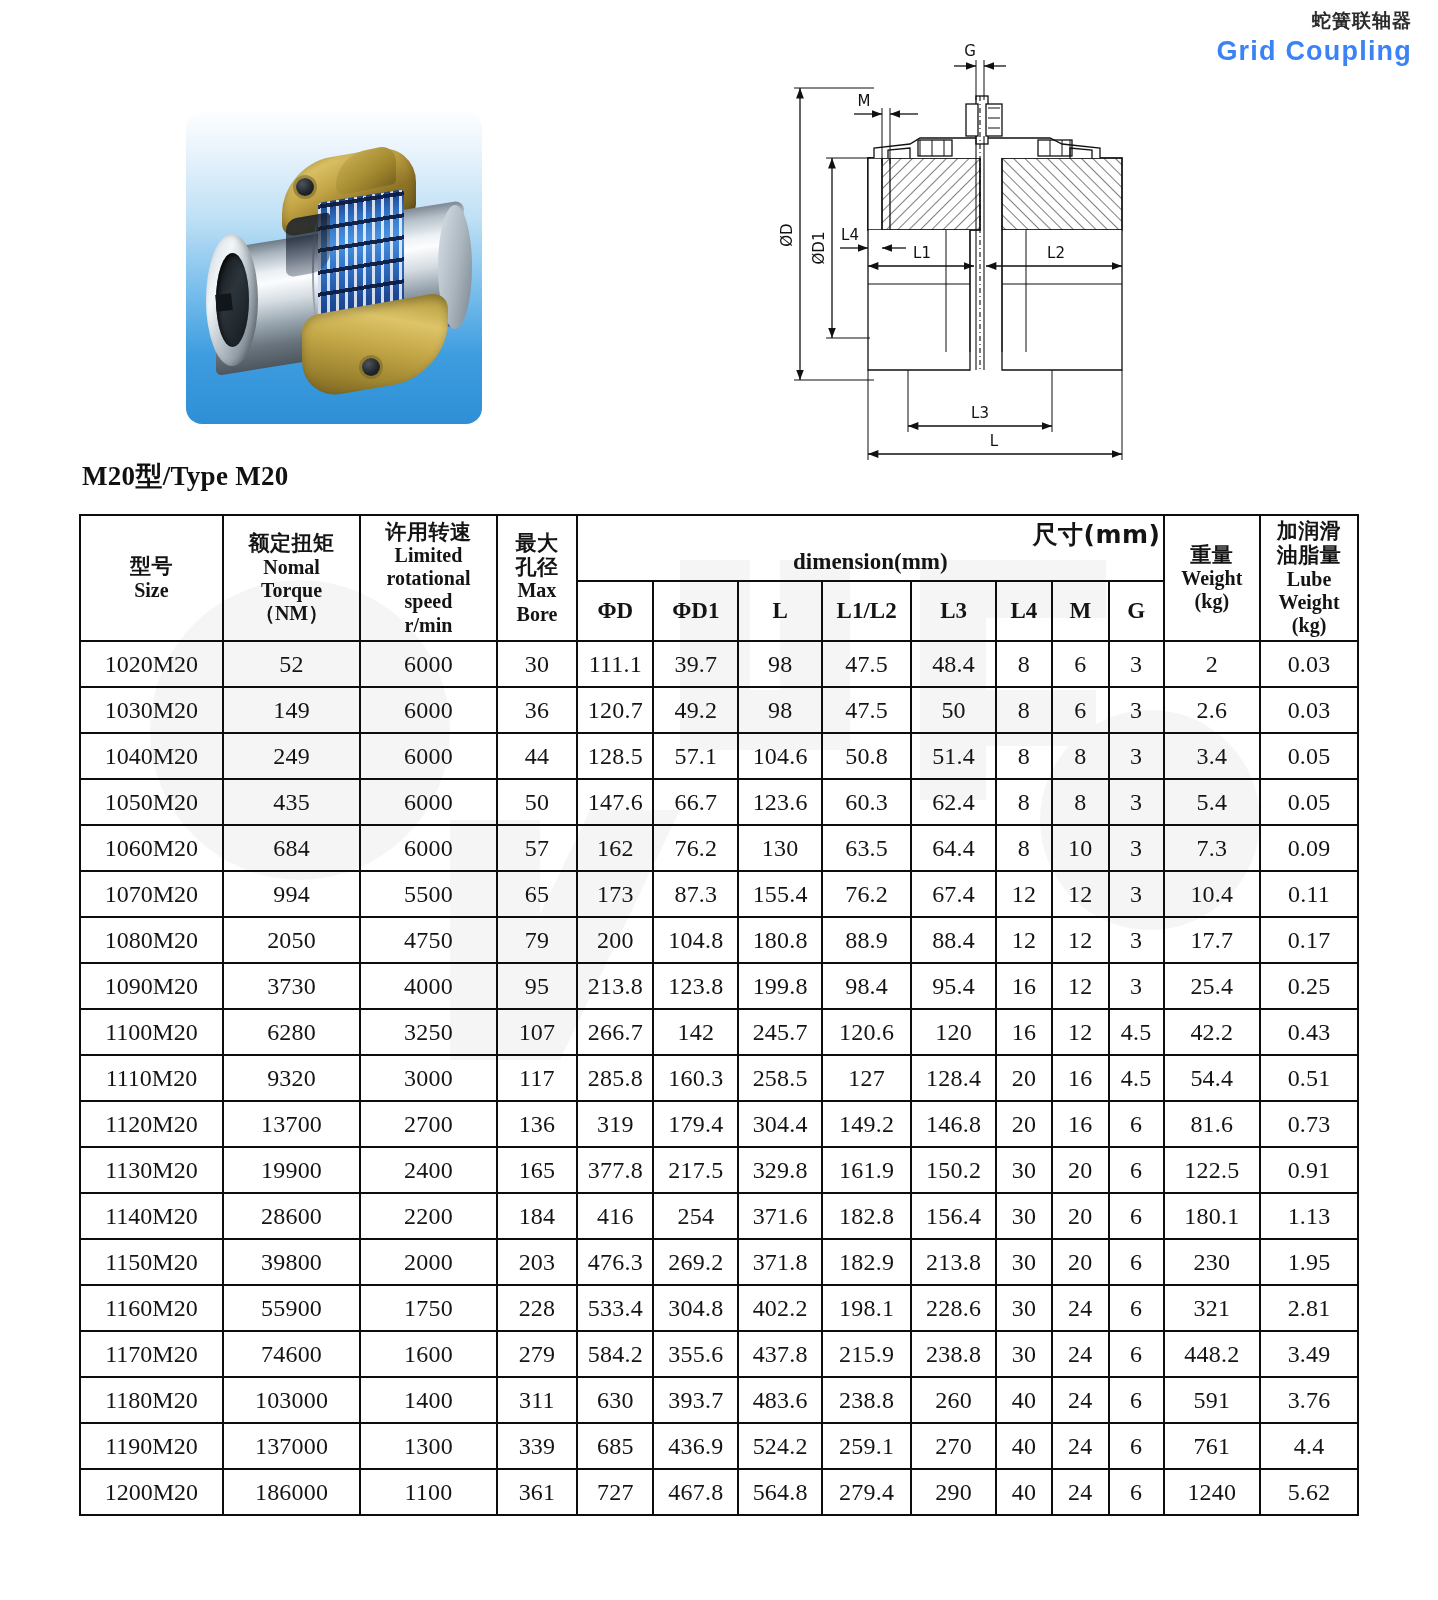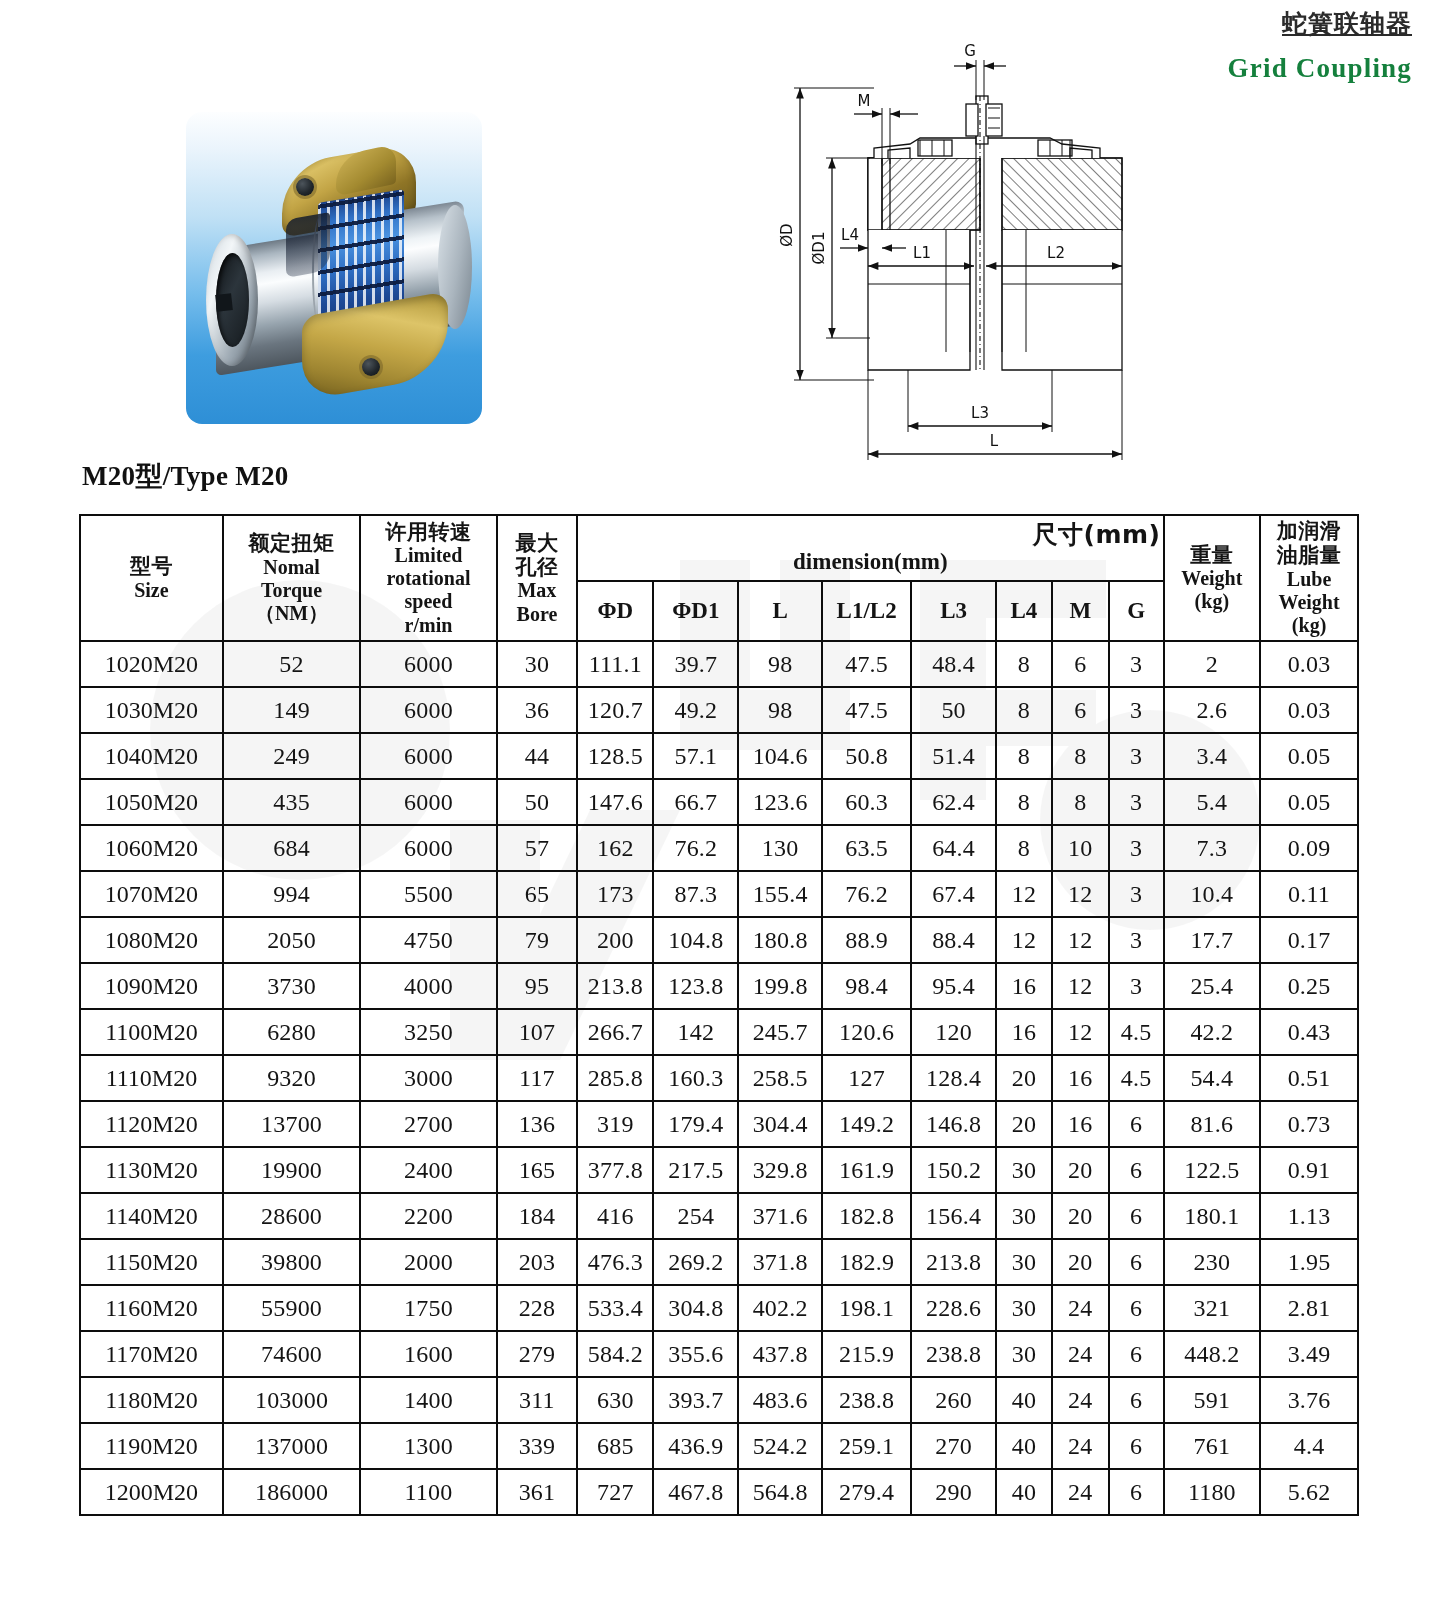--- a/index.html
+++ b/index.html
@@ -19,33 +19,32 @@
   
   #brand-title {
     position: absolute;
     top: 8px;
     right: 26px;
     text-align: right;
     line-height: 1.28;
   }
   #brand-title .cn {
     font-family: "DejaVu Sans", "Liberation Sans", sans-serif;
-    font-size: 25px;
+    font-size: 19px;
     font-weight: bold;
     letter-spacing: 1px;
     color: #2b2b2b;
-    text-decoration: underline;
   }
   #brand-title .en {
-    font-family: Liberation Serif, serif;
+    font-family: Liberation Sans, sans-serif;
     font-size: 27px;
     font-weight: bold;
     letter-spacing: 1.2px;
-    color: #15803d;
-    margin-top: 11px;
+    color: #3b82f6;
+    margin-top: 2px;
   }
 
   
   #product-photo {
     position: absolute;
     left: 186px;
     top: 112px;
     width: 296px;
     height: 312px;
     border-radius: 16px;
@@ -805,18 +804,18 @@
           <td>1100</td>
           <td>361</td>
           <td>727</td>
           <td>467.8</td>
           <td>564.8</td>
           <td>279.4</td>
           <td>290</td>
           <td>40</td>
           <td>24</td>
           <td>6</td>
-          <td>1180</td>
+          <td>1240</td>
           <td>5.62</td>
         </tr>
       </tbody>
 </table>
 </div>
 
 </body></html>

